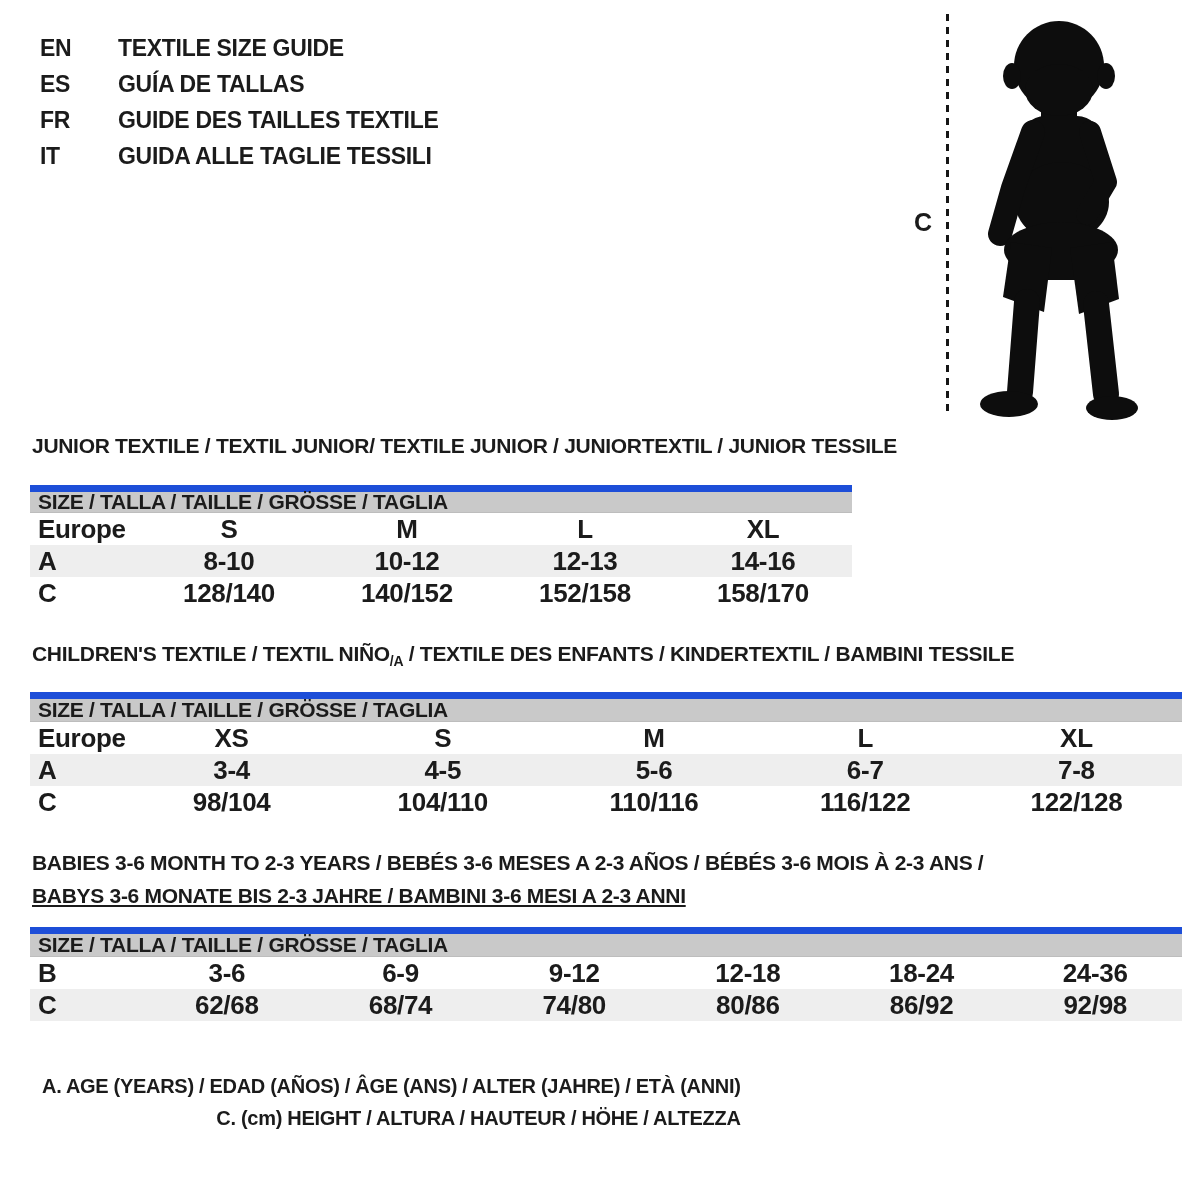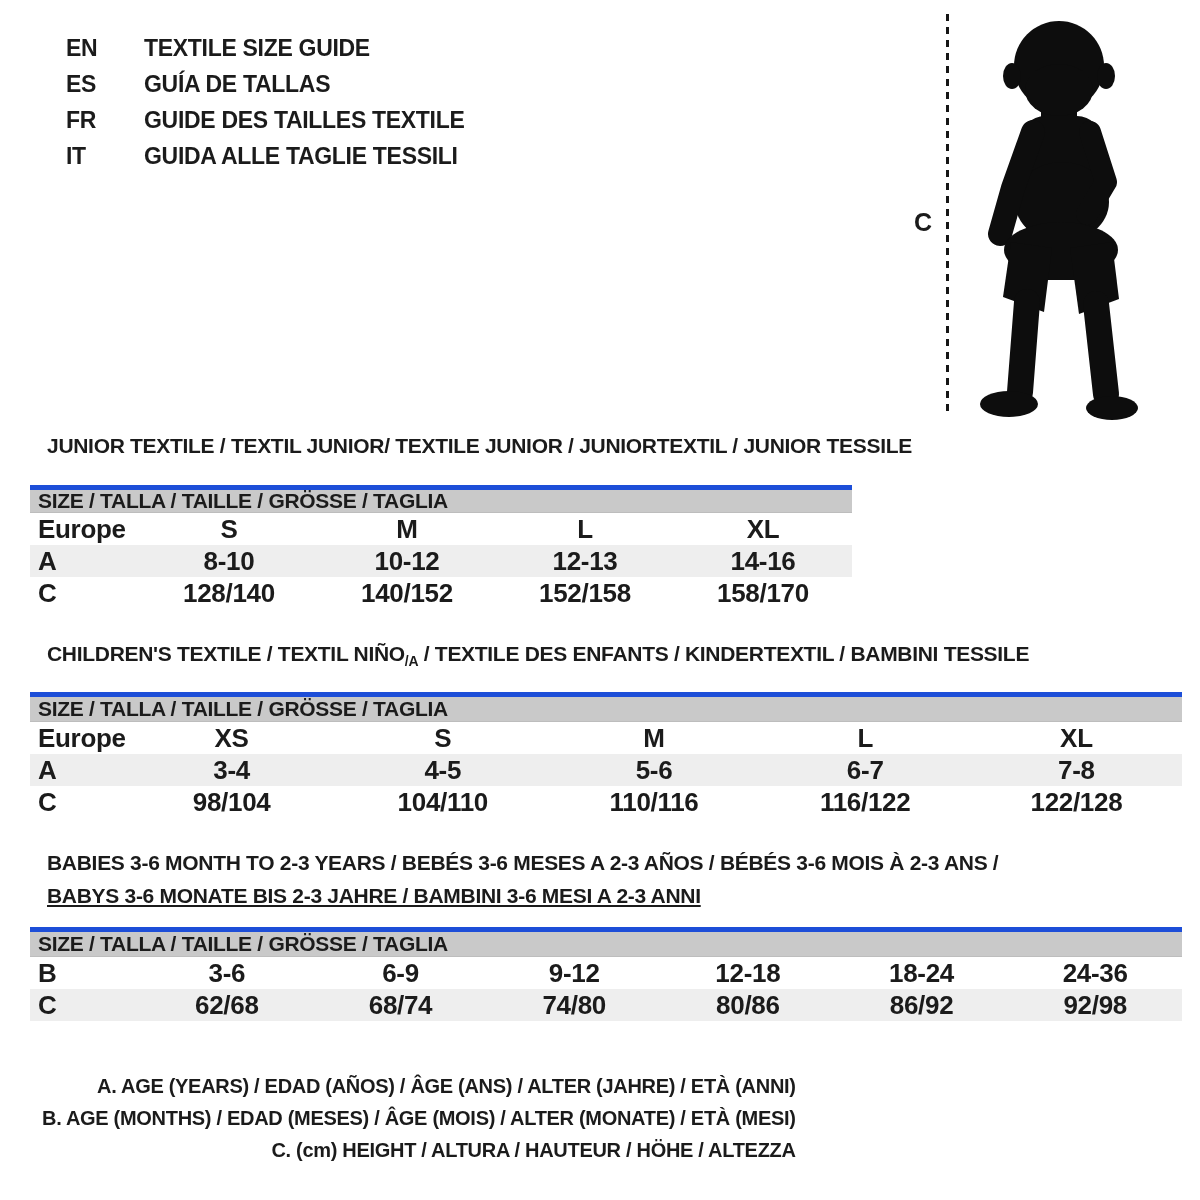--- a/index.html
+++ b/index.html
@@ -4,40 +4,40 @@
 <style>
   html,body{margin:0;padding:0;}
   body{
     width:1200px;height:1200px;position:relative;background:#ffffff;
     font-family:"Liberation Sans","DejaVu Sans",sans-serif;
     color:#1b1b1b;font-weight:700;letter-spacing:-0.3px;
     -webkit-font-smoothing:antialiased;
   }
   
   .lang-block{position:absolute;top:30px;left:40px;}
-  .lang-row{display:flex;line-height:36px;font-size:23px;margin-left:26px;}
+  .lang-row{display:flex;line-height:36px;font-size:23px;}
   .lang-code{width:78px;flex:0 0 78px;}
   .lang-title{white-space:nowrap;}
 
   
   .dash-line{
     position:absolute;left:946px;top:14px;width:3px;height:400px;
     background:repeating-linear-gradient(to bottom,#161616 0 7px,transparent 7px 13px);
   }
   .fig-label{position:absolute;left:914px;top:208px;font-size:25px;}
   .toddler{position:absolute;left:966px;top:10px;width:202px;height:415px;}
 
   
-  .sec-title{position:absolute;left:47px;font-size:21px;white-space:nowrap;}
+  .sec-title{position:absolute;left:32px;font-size:21px;white-space:nowrap;}
   .sec-title .subA{font-size:14px;vertical-align:sub;}
   .tbl{position:absolute;left:30px;}
   .tbl-header{
     background:#c9c9c9;height:28px;display:flex;align-items:center;
     padding-left:8px;font-size:21px;box-sizing:border-box;
-    border-top:5px solid #1d4ed8;border-bottom:1px solid #bdbdbd;
+    border-top:7px solid #1d4ed8;border-bottom:1px solid #bdbdbd;
   }
   .tbl-row{display:flex;height:32px;align-items:center;font-size:26px;}
   .tbl-row .lbl{padding-left:8px;box-sizing:border-box;}
   .tbl-row .cell{flex:1;text-align:center;}
   .shade{background:#eeeeee;}
   .jr{width:822px;} .jr .lbl{flex:0 0 110px;}
   .ch{width:1152px;} .ch .lbl{flex:0 0 96px;}
   .bb{width:1152px;} .bb .lbl{flex:0 0 110px;}
   .ch .tbl-header,.bb .tbl-header{height:30px;}
 
@@ -165,15 +165,14 @@
     <span class="cell">68/74</span>
     <span class="cell">74/80</span>
     <span class="cell">80/86</span>
     <span class="cell">86/92</span>
     <span class="cell">92/98</span>
   </div>
 </div>
 
 <div class="legend">
   <div>A. AGE (YEARS) / EDAD (AÑOS) / ÂGE (ANS) / ALTER (JAHRE) / ETÀ (ANNI)</div>
-  <div>B. AGE (MONTHS) / EDAD (MESES) / ÂGE (MOIS) / ALTER (MONATE) / ETÀ (MESI)</div>
   <div>C. (cm) HEIGHT / ALTURA / HAUTEUR / HÖHE / ALTEZZA</div>
 </div>
 
 </body></html>

